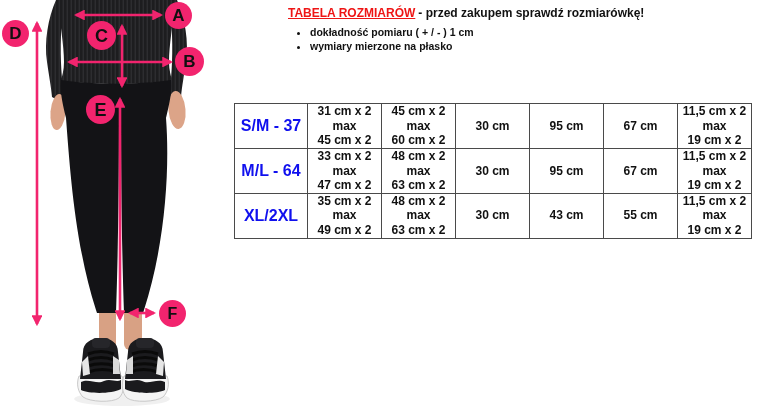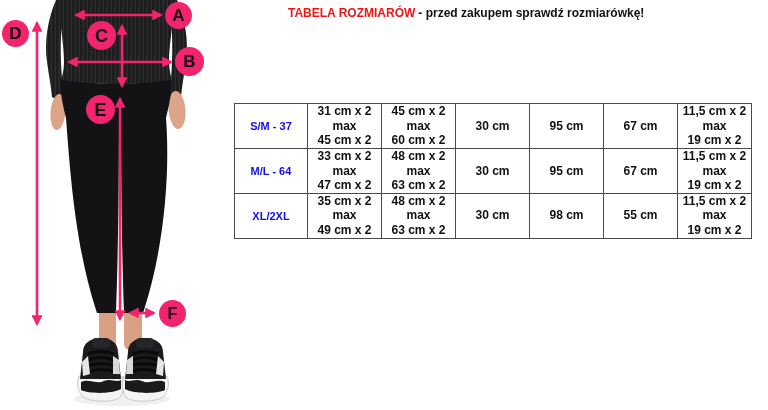--- a/index.html
+++ b/index.html
@@ -24,40 +24,40 @@
   }
   .mk-a{left:165px;top:2px;width:27px;height:27px;font-size:17px;}
   .mk-b{left:175px;top:47px;width:29px;height:29px;font-size:17px;}
   .mk-c{left:87px;top:21px;width:29px;height:29px;font-size:18px;}
   .mk-d{left:2px;top:20px;width:27px;height:27px;font-size:17px;}
   .mk-e{left:86px;top:95px;width:29px;height:29px;font-size:18px;}
   .mk-f{left:159px;top:300px;width:27px;height:27px;font-size:16px;}
   
   .head-block{position:absolute;left:288px;top:6px;width:470px;}
   .title-line{font-size:12px;font-weight:bold;white-space:nowrap;}
-  .title-red{color:var(--heading-red);margin-top:9px;}
+  .title-red{color:var(--heading-red);text-decoration:underline;margin-top:9px;}
   .title-black{color:var(--text-dark);margin-left:3px;}
   .head-block ul{margin:6px 0 0 0;padding-left:22px;}
   .head-block li{
     font-size:10.5px;font-weight:bold;color:var(--text-dark);
     margin:0 0 2px 0;line-height:1.18;
   }
   
   .size-table{
     position:absolute;left:234px;top:103px;
     border-collapse:collapse;table-layout:fixed;background:#ffffff;
   }
   .size-table th,.size-table td{
     border:1px solid var(--table-border);
     text-align:center;vertical-align:middle;padding:0;
   }
   .size-table tr{height:42px;}
   .cell-code{font-size:9px;font-weight:bold;color:var(--text-dark);letter-spacing:.2px;}
   .cell-col{font-size:18px;font-weight:bold;color:var(--heading-red);}
-  .cell-size{font-size:11px;font-weight:bold;color:var(--size-blue);}
+  .cell-size{font-size:16px;font-weight:bold;color:var(--size-blue);}
   .cell-val{
     font-size:12px;font-weight:bold;color:var(--text-dark);
     white-space:pre-line;line-height:1.22;
   }
 </style>
 </head>
 <body>
 
 <div class="page">
 
@@ -133,20 +133,24 @@
     <div class="mk mk-c">C</div>
     <div class="mk mk-d">D</div>
     <div class="mk mk-e">E</div>
     <div class="mk mk-f">F</div>
   </div>
 
   <div class="head-block">
     <div class="title-line">
       <span class="title-red">TABELA ROZMIARÓW</span><span class="title-black">- przed zakupem sprawdź rozmiarówkę!</span>
     </div>
+    <ul>
+      <li>dokładność pomiaru ( + / - ) 1 cm</li>
+      <li>wymiary mierzone na płasko</li>
+    </ul>
   </div>
 
   <table class="size-table">
     <colgroup>
       <col style="width:73px">
         <col style="width:74px">
         <col style="width:74px">
         <col style="width:74px">
         <col style="width:74px">
         <col style="width:74px">
@@ -185,21 +189,21 @@
       </tr>
       <tr>
         <th class="cell-size">XL/2XL</th>
         <td class="cell-val">35 cm x 2
 max
 49 cm x 2</td>
         <td class="cell-val">48 cm x 2
 max
 63 cm x 2</td>
         <td class="cell-val">30 cm</td>
-        <td class="cell-val">98 cm</td>
+        <td class="cell-val">43 cm</td>
         <td class="cell-val">55 cm</td>
         <td class="cell-val">11,5 cm x 2
 max
 19 cm x 2</td>
       </tr>
     </tbody>
   </table>
 
 </div>
 

